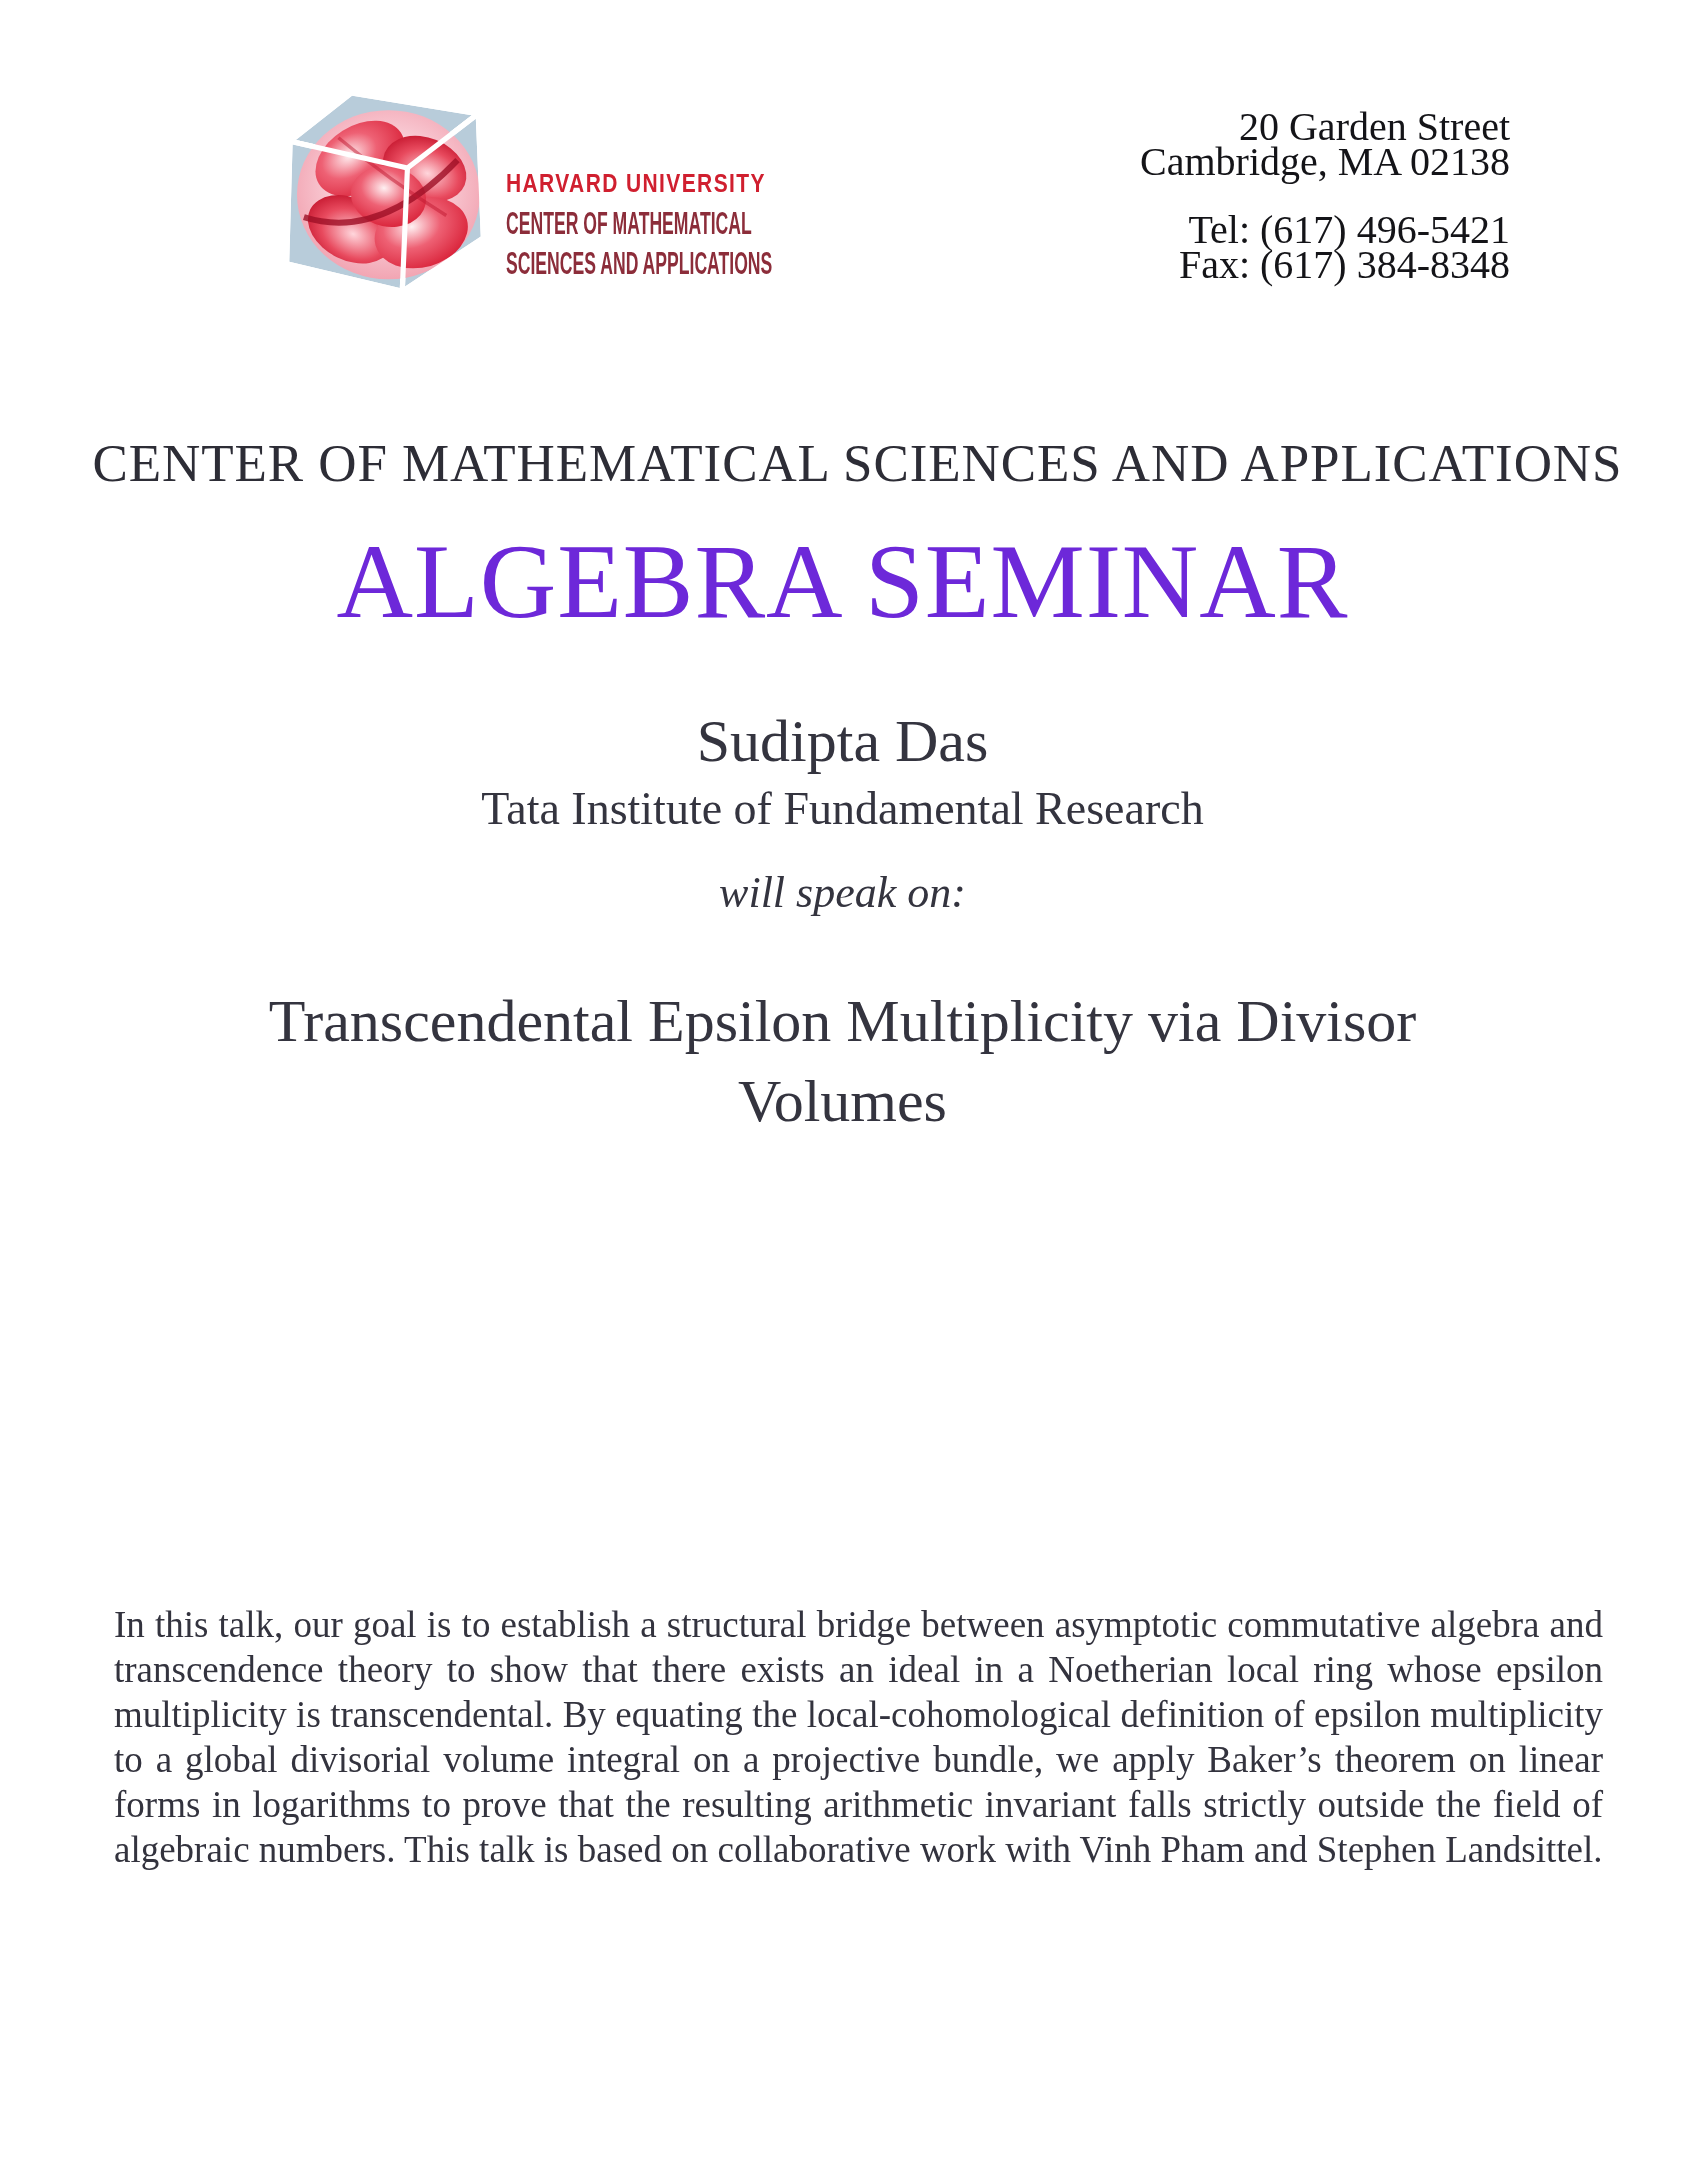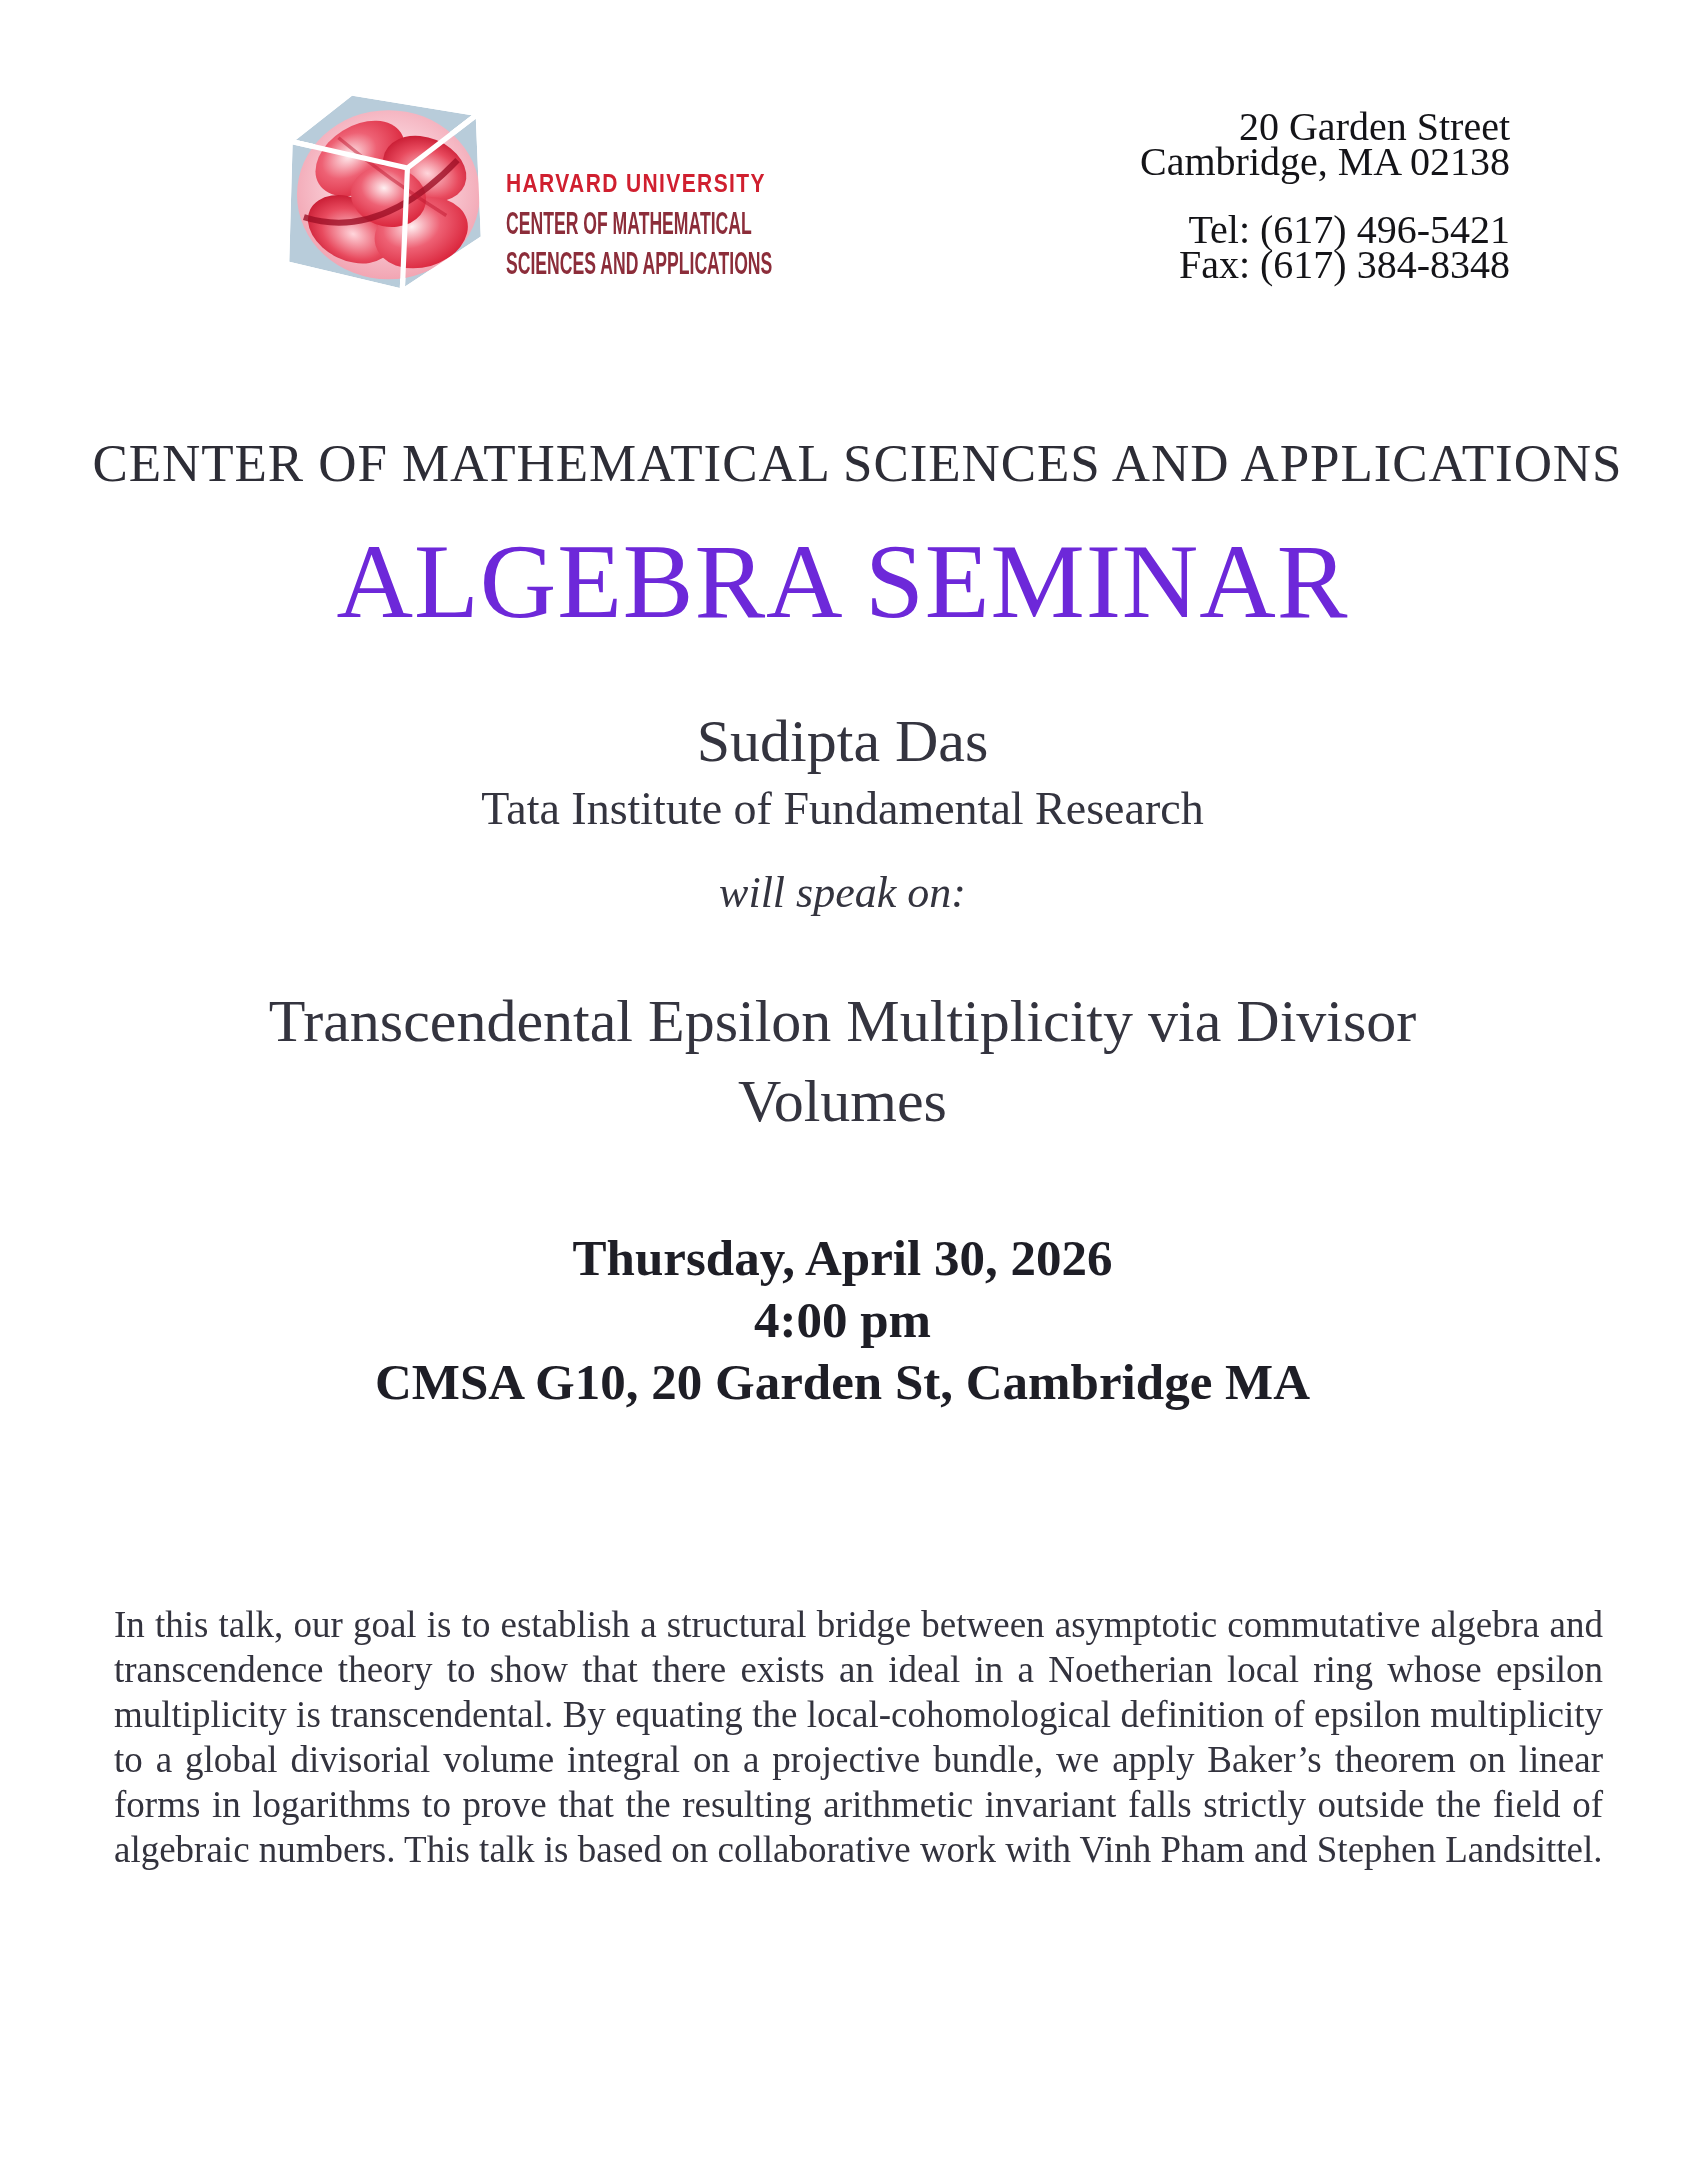--- a/index.html
+++ b/index.html
@@ -225,22 +225,17 @@
 
   <div class="speaker-name">Sudipta Das</div>
   <div class="speaker-affil">Tata Institute of Fundamental Research</div>
   <div class="speak-on">will speak on:</div>
 
   <div class="talk-title">
     <span>Transcendental Epsilon Multiplicity via Divisor</span><br>
     <span>Volumes</span>
   </div>
 
-  <div class="when-where">
-    <div>Thursday, April 30, 2026</div>
-    <div>4:00 pm</div>
-    <div>CMSA G10, 20 Garden St, Cambridge MA</div>
-  </div>
 
   <p class="abstract">In this talk, our goal is to establish a structural bridge between asymptotic commutative algebra and transcendence theory to show that there exists an ideal in a Noetherian local ring whose epsilon multiplicity is transcendental. By equating the local-cohomological definition of epsilon multiplicity to a global divisorial volume integral on a projective bundle, we apply Baker’s theorem on linear forms in logarithms to prove that the resulting arithmetic invariant falls strictly outside the field of algebraic numbers. This talk is based on collaborative work with Vinh Pham and Stephen Landsittel.</p>
 
 </div>
 
 
 </body></html>

